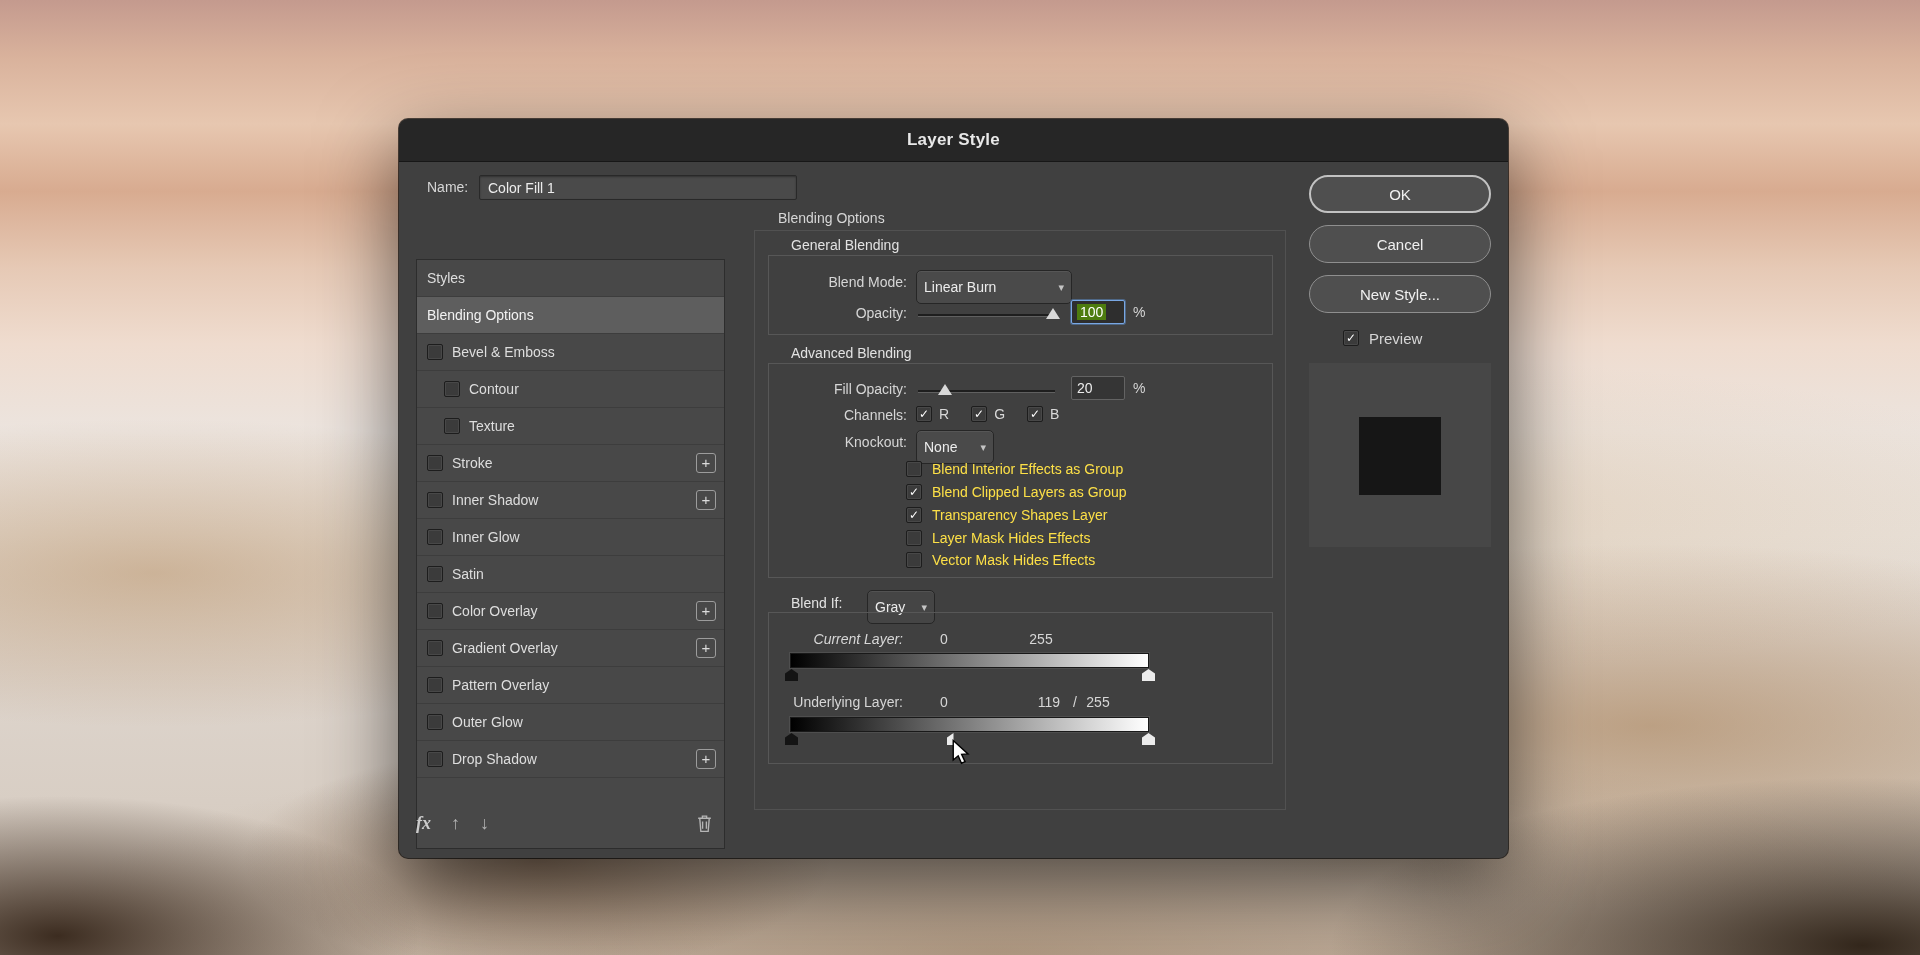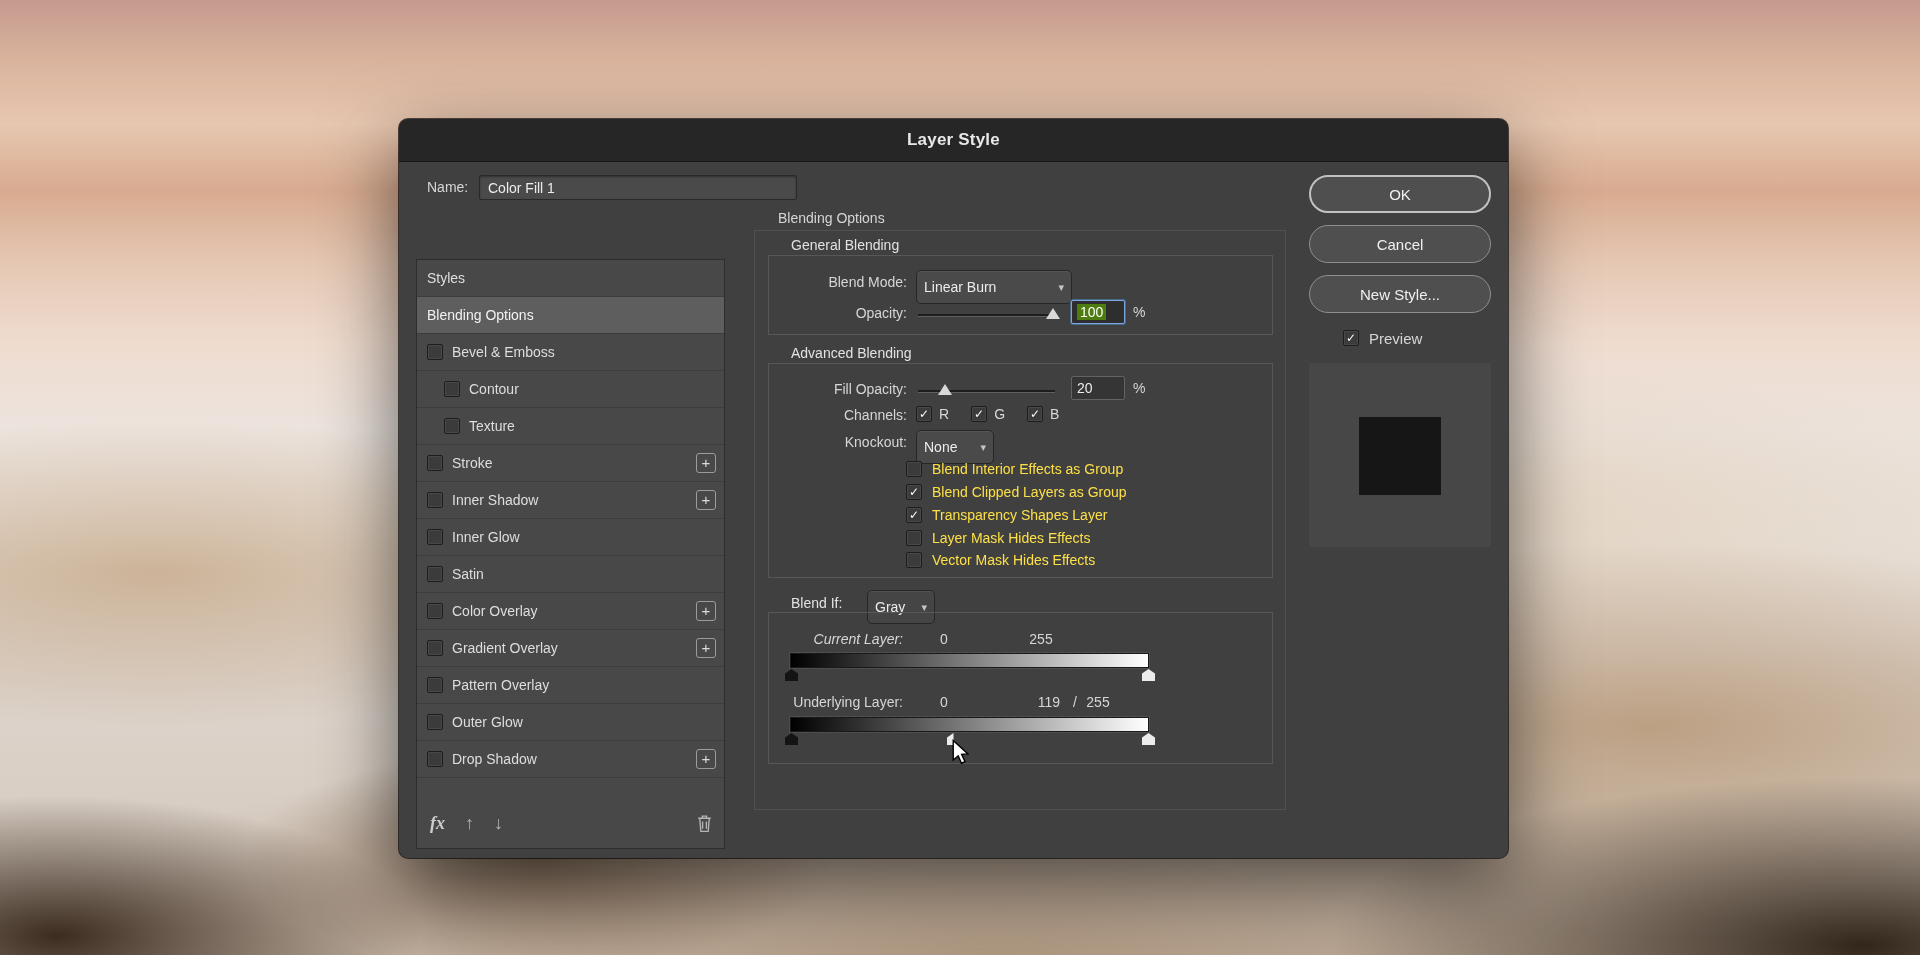--- a/index.html
+++ b/index.html
@@ -40,21 +40,21 @@
                 background:#484848;border:1px solid #2d2d2d;overflow:hidden;margin-top:43px;}
   .style-row{height:37px;box-sizing:border-box;display:flex;align-items:center;gap:9px;
              padding:0 10px;border-bottom:1px solid #3d3d3d;color:#dedede;position:relative;}
   .style-row.selected{background:#5e5e5e;color:#f2f2f2;}
   .style-row.indent{padding-left:27px;}
   .plus-btn{position:absolute;right:8px;top:8px;width:20px;height:20px;box-sizing:border-box;
             border:1px solid #9c9c9c;border-radius:3px;color:#dcdcdc;font-size:15px;
             line-height:17px;text-align:center;}
   .styles-footer{position:absolute;left:17px;top:689px;width:309px;height:30px;
                  display:flex;align-items:center;}
-  .fx-glyph{font-style:italic;font-weight:700;font-size:18px;color:#cccccc;margin-left:14px;font-family:"Liberation Serif","DejaVu Serif",serif;}
+  .fx-glyph{font-style:italic;font-weight:700;font-size:18px;color:#cccccc;font-family:"Liberation Serif","DejaVu Serif",serif;}
   .foot-arrow{color:#b3b3b3;font-size:18px;font-weight:700;margin-left:20px;}
   .foot-trash{margin-left:auto;margin-right:12px;display:flex;}
 
   
   .checkbox{width:16px;height:16px;box-sizing:border-box;background:#3b3b3b;border:1px solid #1d1d1d;
             border-radius:2px;box-shadow:inset 0 0 0 1px rgba(255,255,255,.07);
             color:#ffffff;font-size:12px;line-height:14px;text-align:center;font-weight:700;flex:none;}
 
   
   .main-outer{position:absolute;left:355px;top:111px;width:530px;height:578px;border:1px solid #515151;}

